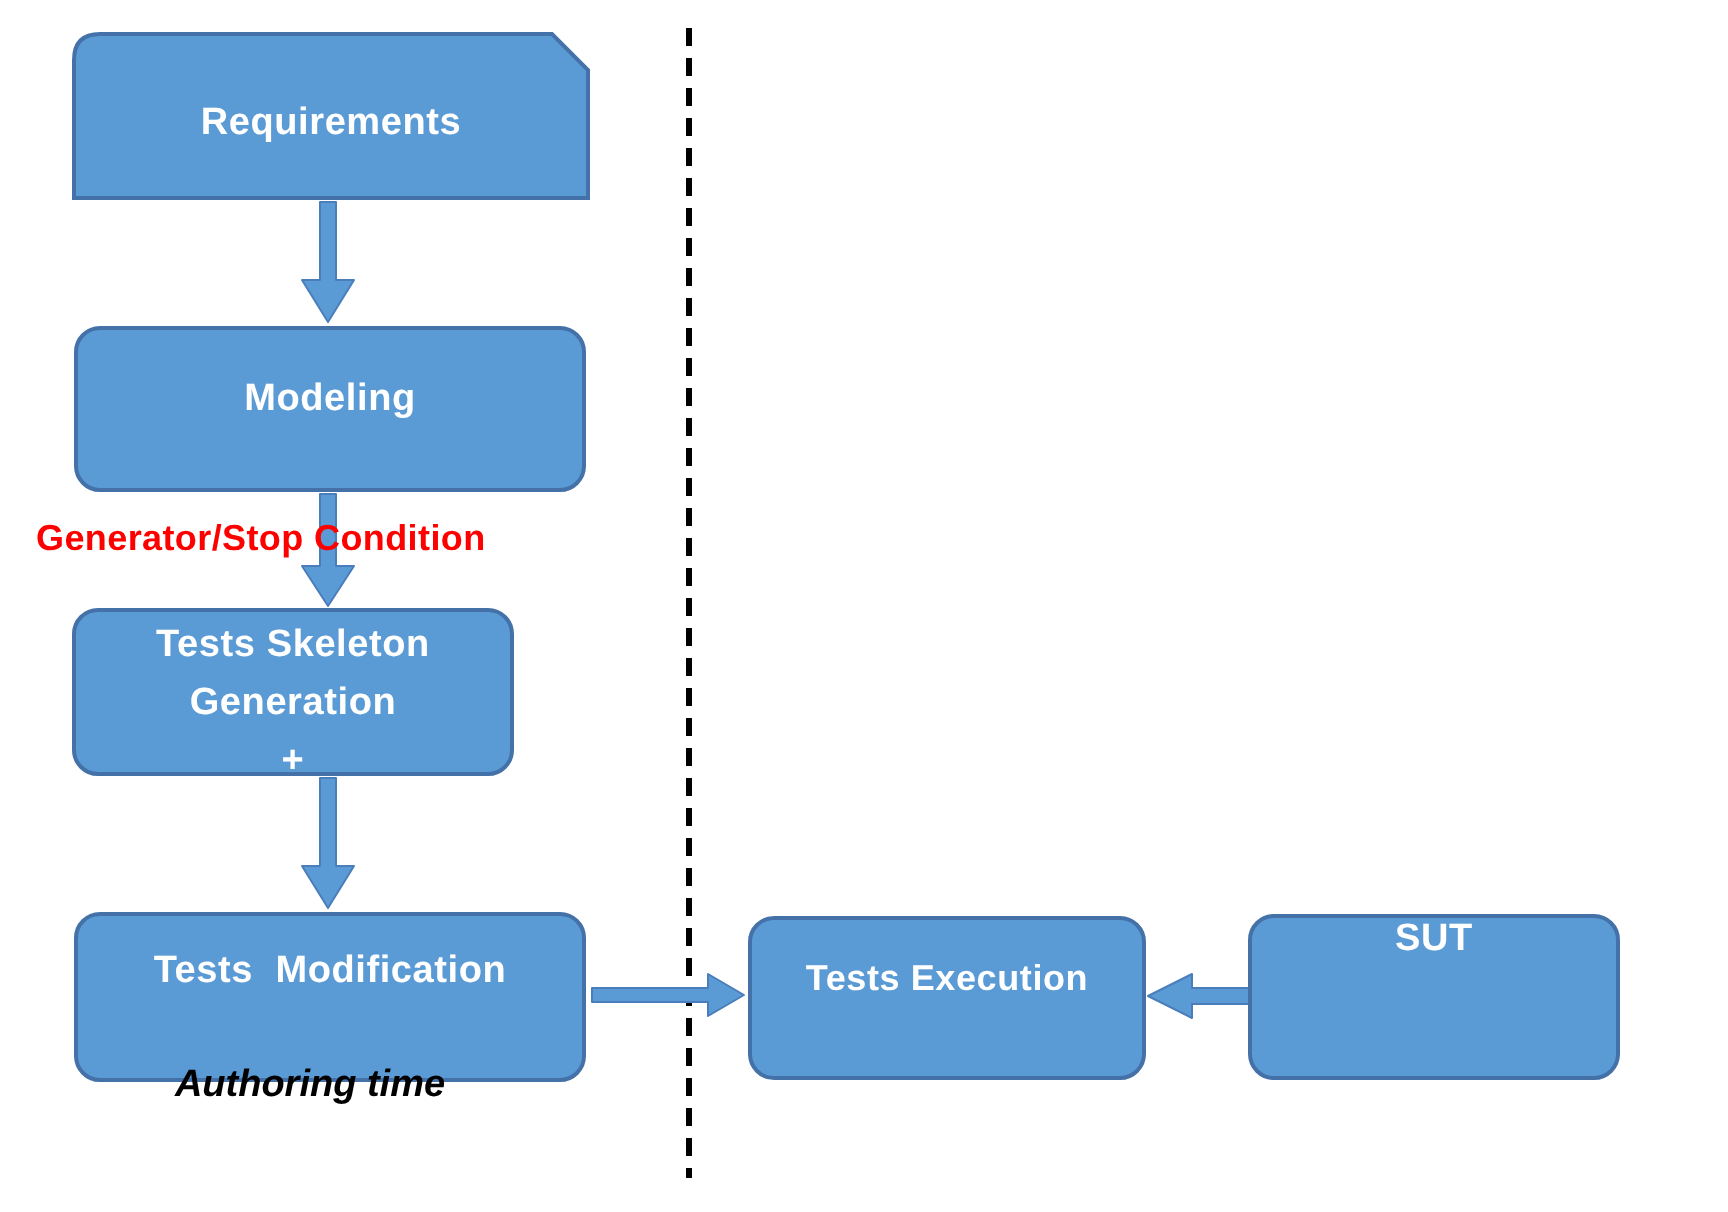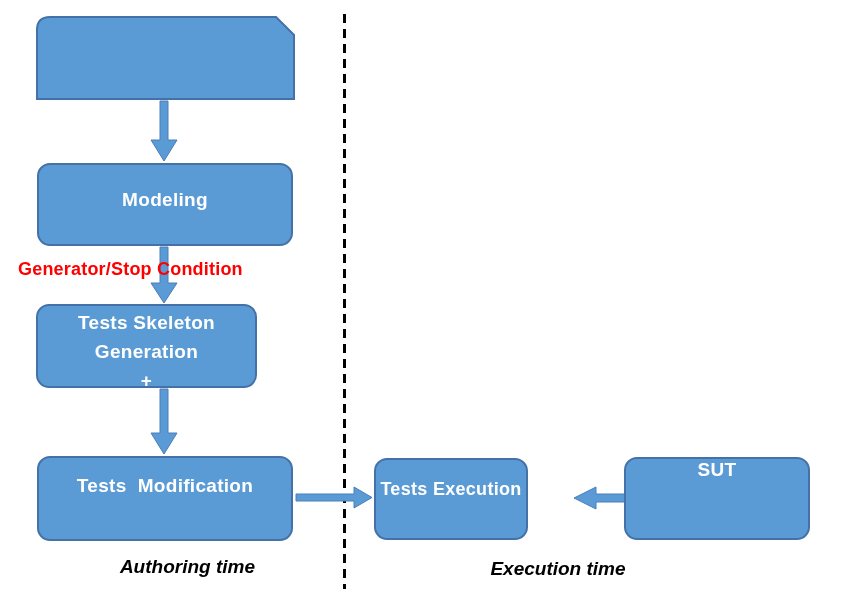--- a/index.html
+++ b/index.html
@@ -47,21 +47,21 @@
   }
 
   .box-requirements { left: 36px; top: 16px;  width: 259px; height: 84px; background: none; border: none; border-radius: 0; }
   .box-requirements .shape-svg { position: absolute; left: 0; top: 0; }
   .box-requirements .shape-path { fill: var(--box-fill); stroke: var(--box-border); stroke-width: 2; }
   .box-requirements .box-label { position: relative; padding-top: 35px; }
 
   .box-modeling      { left: 37px;  top: 163px; width: 256px; height: 83px; padding-top: 24px; }
   .box-skeleton      { left: 36px;  top: 304px; width: 221px; height: 84px; padding-top: 2px; line-height: 29px; }
   .box-modification  { left: 37px;  top: 456px; width: 256px; height: 85px; padding-top: 17px; }
-  .box-execution     { left: 374px; top: 458px; width: 154px; height: 82px; padding-top: 19px; font-size: 18px; }
+  .box-execution     { left: 374px; top: 458px; width: 199px; height: 82px; padding-top: 19px; font-size: 18px; }
   .box-sut           { left: 624px; top: 457px; width: 186px; height: 83px; }
 
   .label-pre { white-space: pre; }
 
   .annotation-red {
     position: absolute;
     z-index: 3;
     left: 18px; top: 259px; width: 264px;
     text-align: left;
     color: var(--annotation-red);
@@ -72,21 +72,21 @@
 
   .phase-label {
     position: absolute;
     z-index: 3;
     color: var(--text-black);
     font-size: 19px;
     font-weight: bold;
     font-style: italic;
     text-align: center;
   }
-  .phase-authoring { left: 55px;  top: 556px; width: 200px; text-align: right; }
+  .phase-authoring { left: 55px;  top: 532px; width: 200px; }
   .phase-execution { left: 458px; top: 558px; width: 200px; }
 </style>
 </head>
 <body>
 
 <div class="canvas">
 
   <svg class="overlay" viewBox="0 0 864 606" xmlns="http://www.w3.org/2000/svg">
     <line class="divider" x1="344.5" y1="14" x2="344.5" y2="589" stroke-dasharray="9 6"></line>
 
@@ -98,20 +98,21 @@
 
     <polygon class="arrow" points="296,494 354,494 354,487 372,497.5 354,508 354,501 296,501"></polygon>
 
     <polygon class="arrow" points="574,498 596,487 596,494 626,494 626,487 648,498 626,509 626,502 596,502 596,509"></polygon>
   </svg>
 
   <div class="box box-requirements">
     <svg class="shape-svg" width="259" height="84" viewBox="0 0 259 84" xmlns="http://www.w3.org/2000/svg">
       <path class="shape-path" d="M 14 1 H 240 L 258 19 V 83 H 1 V 14 Q 1 1 14 1 Z"></path>
     </svg>
+    <div class="box-label">Requirements</div>
   </div>
 
   <div class="box box-modeling">
     <div class="box-label">Modeling</div>
   </div>
 
   <div class="box box-skeleton">
     <div class="box-label">Tests Skeleton Generation</div>
     <div class="box-label">+</div>
   </div>
@@ -125,15 +126,14 @@
   </div>
 
   <div class="box box-sut">
     <div class="box-label">SUT</div>
   </div>
 
   <div class="annotation-red">Generator/Stop Condition</div>
 
   <div class="phase-label phase-authoring">Authoring time</div>
 
-  <div class="phase-label phase-execution">Execution time</div>
 
 </div>
 
 </body></html>

